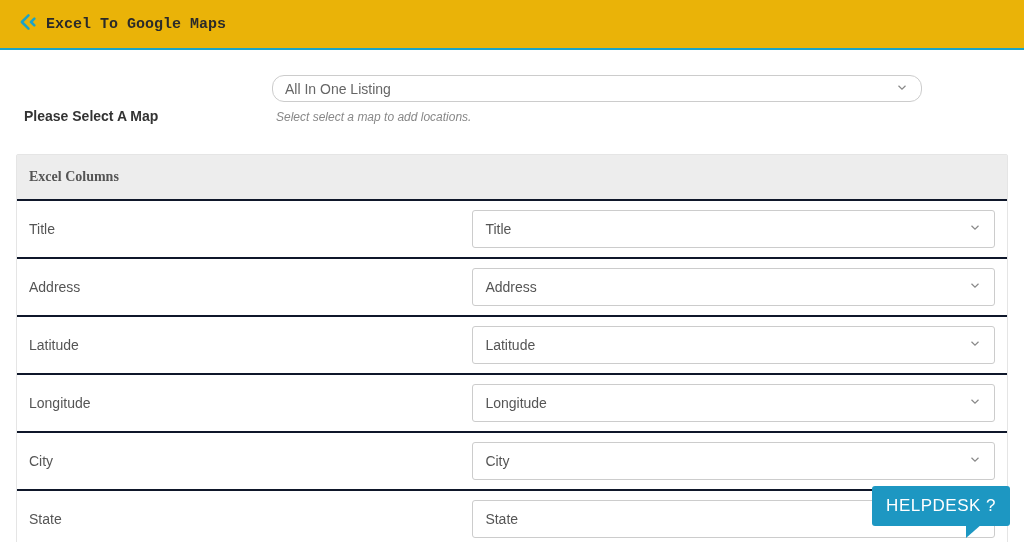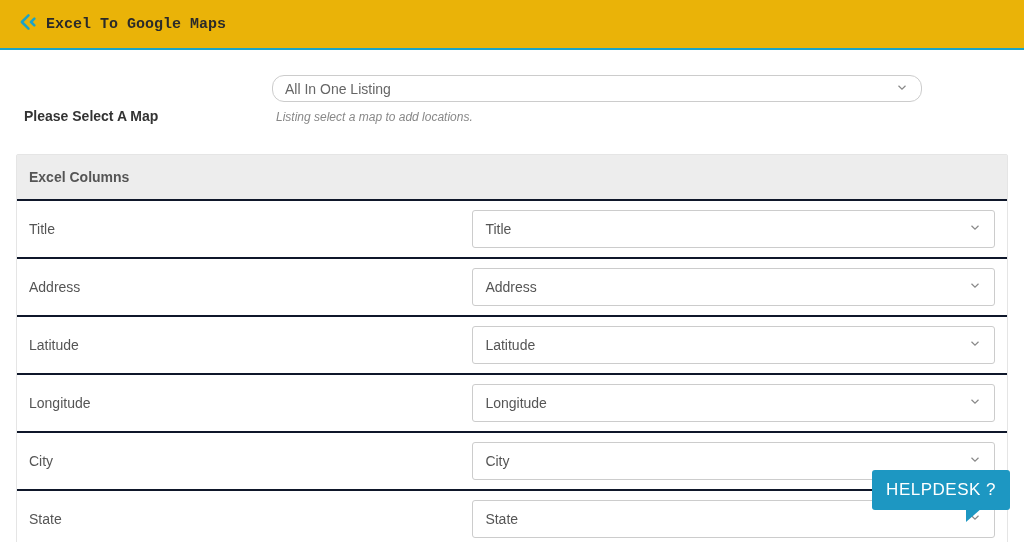--- a/index.html
+++ b/index.html
@@ -82,20 +82,21 @@
       border-radius: 2px;
     }
     .table-header {
       display: flex;
       background: #ededed;
       font-weight: bold;
       color: #333;
     }
     .table-header .cell {
       padding: 14px 12px;
+      font-family: Liberation Serif, serif;
     }
     .table-row {
       display: flex;
       border-top: 2px solid #0f172a;
       align-items: center;
       min-height: 58px;
     }
     .cell-left {
       width: 46%;
       padding: 12px;
@@ -119,21 +120,21 @@
     }
     .assign-select .chevron {
       position: absolute;
       right: 12px;
       top: 50%;
       transform: translateY(-50%);
       color: #888;
     }
     .helpdesk {
       position: fixed;
-      bottom: 32px;
+      bottom: 16px;
       right: 14px;
     }
     .helpdesk-bubble {
       background: #1d97c2;
       color: #fff;
       font-size: 17px;
       padding: 10px 14px;
       border-radius: 3px;
       letter-spacing: 0.5px;
       position: relative;
@@ -172,21 +173,21 @@
     <div class="map-label">Please Select A Map</div>
     <div class="map-input-wrap">
       <div class="select-box">
         <span>All In One Listing</span>
         <span class="chevron">
           <svg viewBox="0 0 24 24" fill="none" stroke="currentColor" stroke-width="2">
               <polyline points="6,9 12,15 18,9"></polyline>
             </svg>
         </span>
       </div>
-      <div class="helper-text">Listing select a map to add locations.</div>
+      <div class="helper-text">Select select a map to add locations.</div>
     </div>
   </div>
 
   <div class="table">
     <div class="table-header">
       <div class="cell cell-left">Excel Columns</div>
     </div>
 
     <div class="table-row">
       <div class="cell-left">Title</div>

